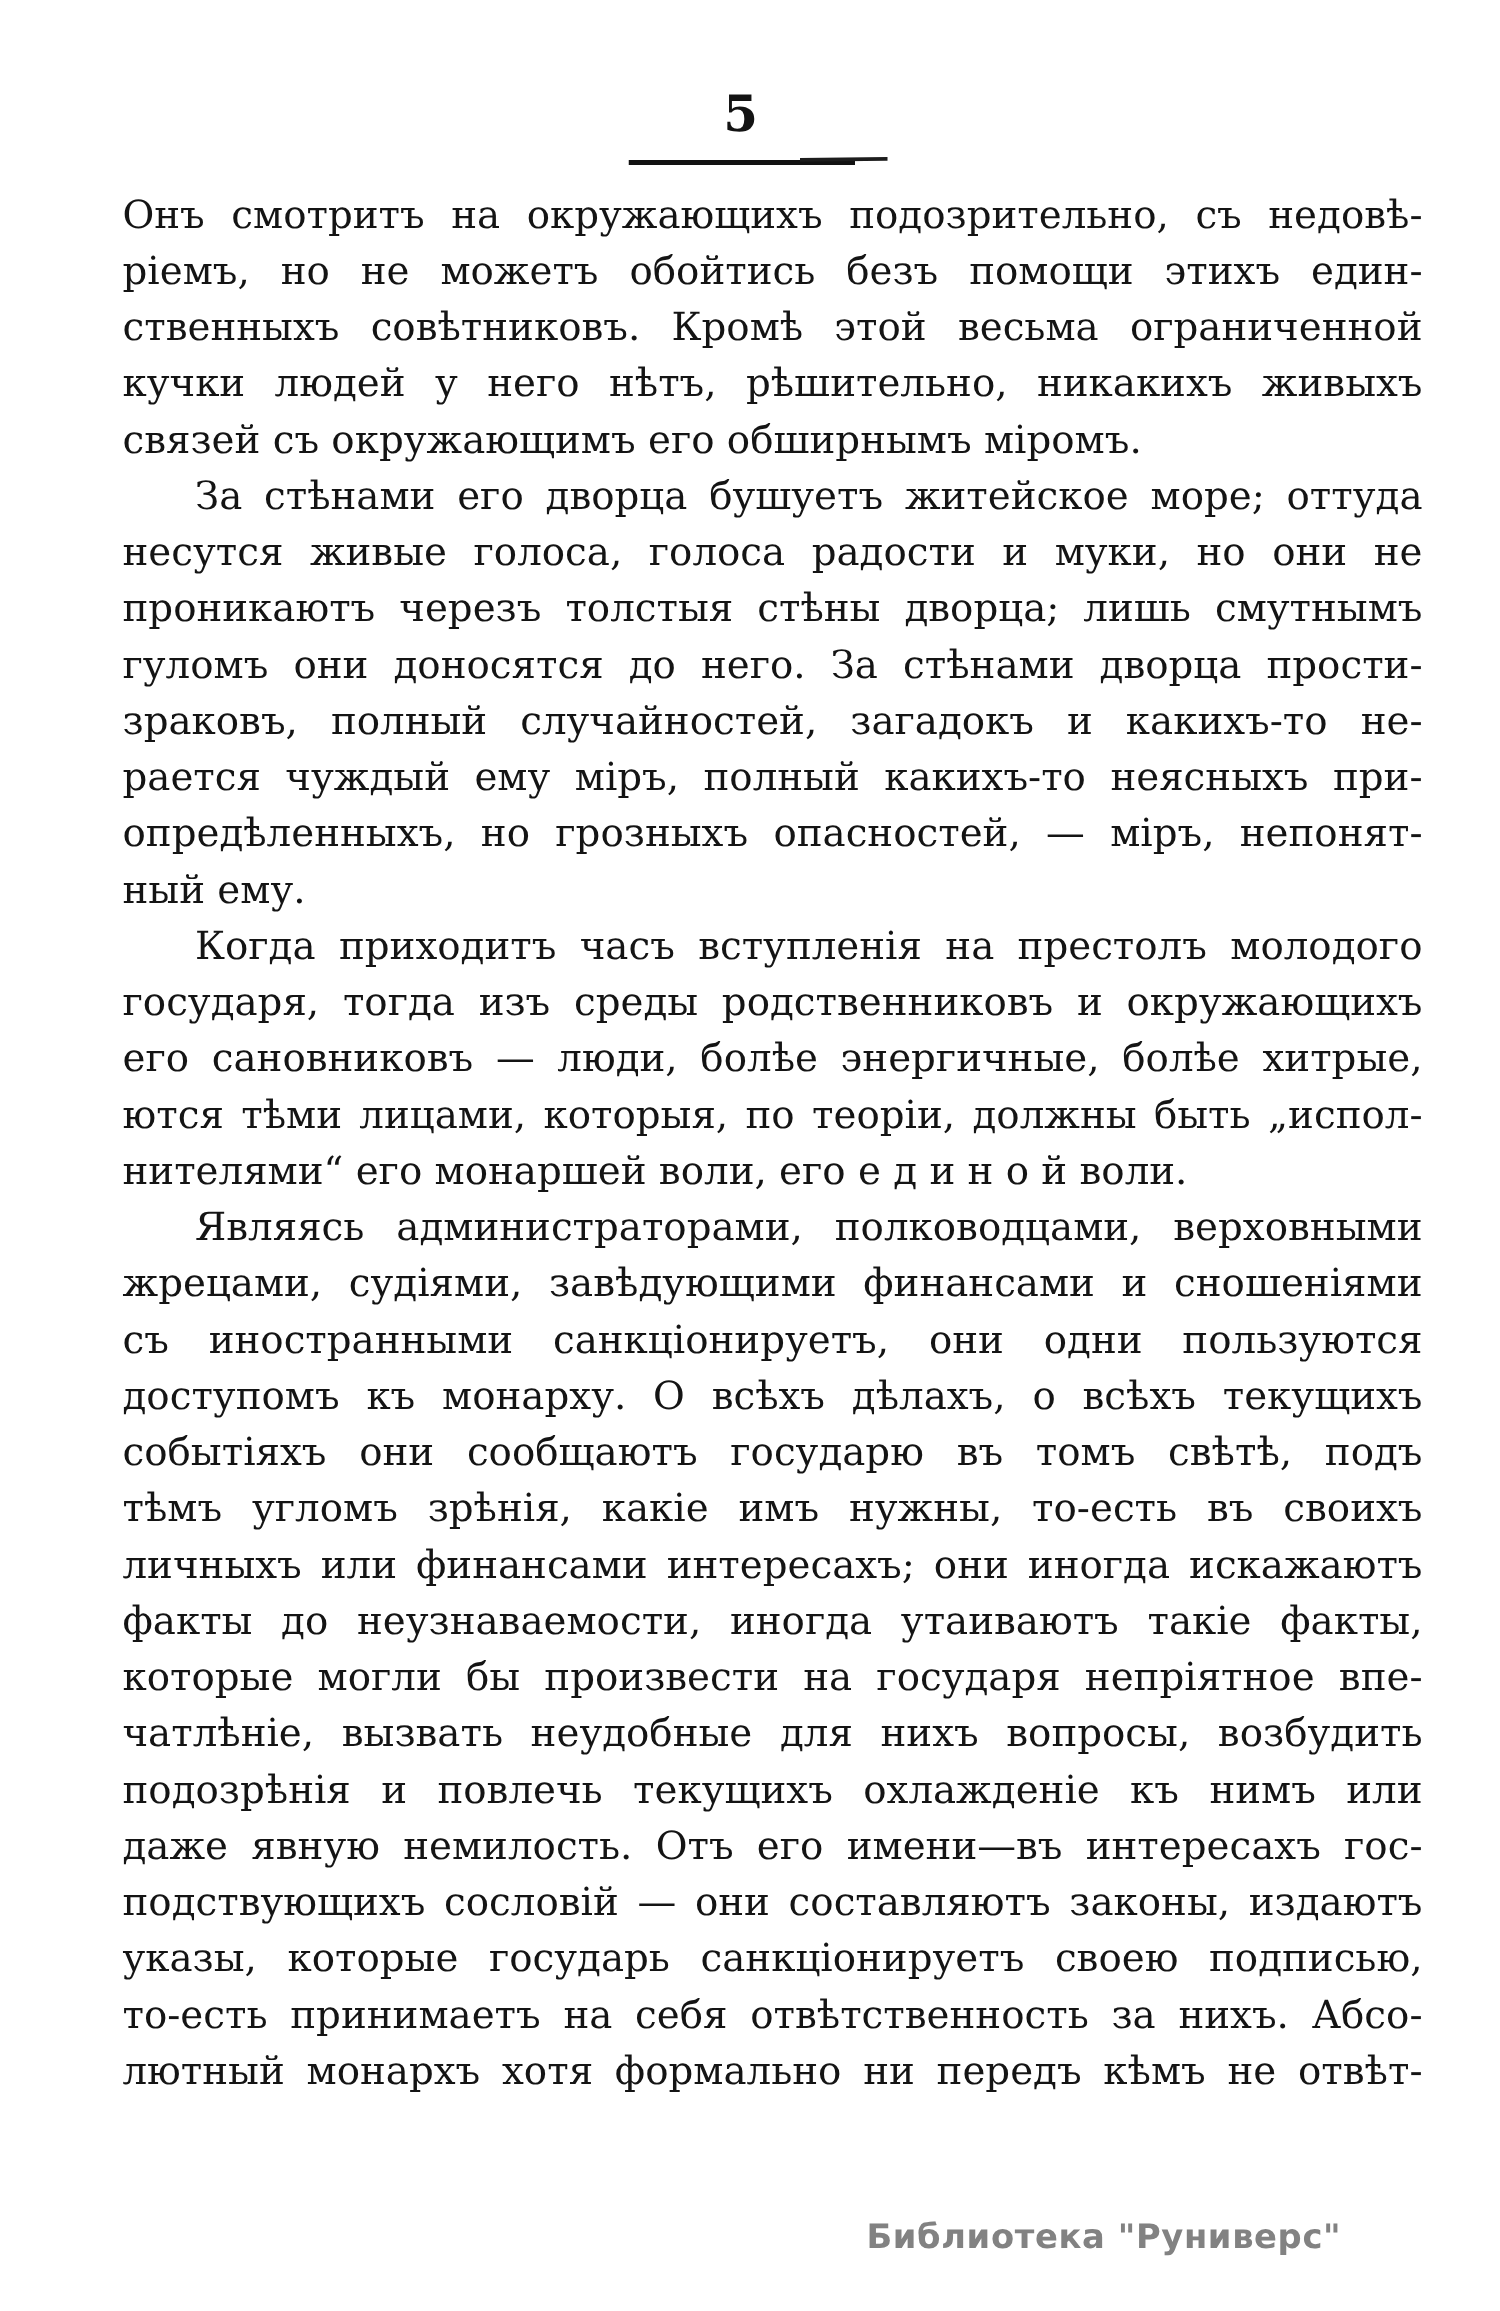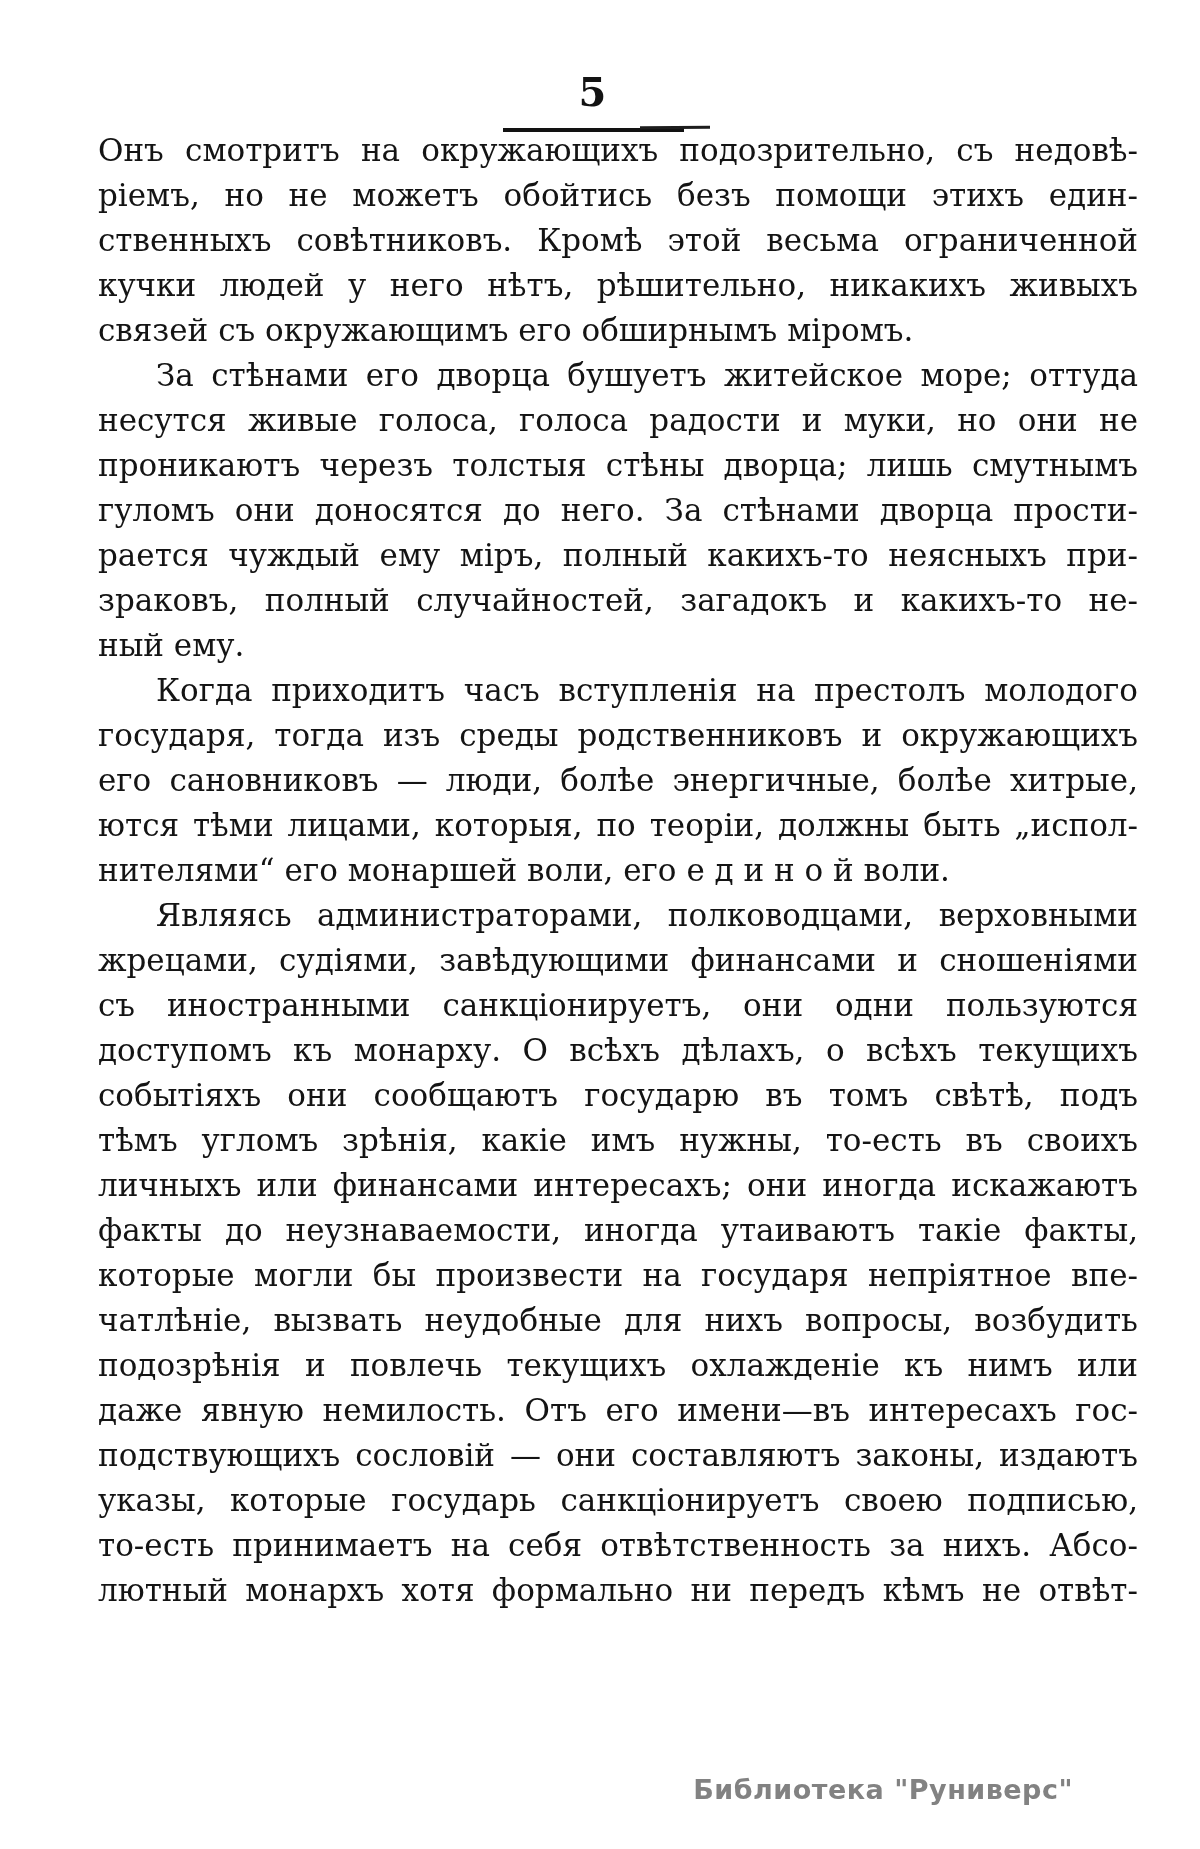--- a/index.html
+++ b/index.html
@@ -44,21 +44,21 @@
     top: 126px;
     left: 640px;
     width: 70px;
     height: 3px;
     background: #1d1d1d;
     transform: rotate(-0.6deg);
   }
   
   .text-block {
     position: absolute;
-    top: 128px;
+    top: 150px;
     left: 98px;
     width: 1040px;
   }
   .line {
     height: 45px;
     line-height: 45px;
     font-size: 31px;
     color: #141414;
     white-space: nowrap;
     text-align: justify;
@@ -97,22 +97,23 @@
   <div class="text-block" id="text-block">
       <div class="line">Онъ смотритъ на окружающихъ подозрительно, съ недовѣ-</div>
       <div class="line">ріемъ, но не можетъ обойтись безъ помощи этихъ един-</div>
       <div class="line">ственныхъ совѣтниковъ. Кромѣ этой весьма ограниченной</div>
       <div class="line">кучки людей у него нѣтъ, рѣшительно, никакихъ живыхъ</div>
       <div class="line para-end">связей съ окружающимъ его обширнымъ міромъ.</div>
       <div class="line indent">За стѣнами его дворца бушуетъ житейское море; оттуда</div>
       <div class="line">несутся живые голоса, голоса радости и муки, но они не</div>
       <div class="line">проникаютъ черезъ толстыя стѣны дворца; лишь смутнымъ</div>
       <div class="line">гуломъ они доносятся до него. За стѣнами дворца прости-</div>
+      <div class="line">зраковъ, полный случайностей, загадокъ и какихъ-то не-</div>
       <div class="line">рается чуждый ему міръ, полный какихъ-то неясныхъ при-</div>
-      <div class="line">зраковъ, полный случайностей, загадокъ и какихъ-то не-</div>
+      <div class="line">опредѣленныхъ, но грозныхъ опасностей, — міръ, непонят-</div>
       <div class="line para-end">ный ему.</div>
       <div class="line indent">Когда приходитъ часъ вступленія на престолъ молодого</div>
       <div class="line">государя, тогда изъ среды родственниковъ и окружающихъ</div>
       <div class="line">его сановниковъ — люди, болѣе энергичные, болѣе хитрые,</div>
       <div class="line">ются тѣми лицами, которыя, по теоріи, должны быть „испол-</div>
       <div class="line para-end">нителями“ его монаршей воли, его е д и н о й воли.</div>
       <div class="line indent">Являясь администраторами, полководцами, верховными</div>
       <div class="line">жрецами, судіями, завѣдующими финансами и сношеніями</div>
       <div class="line">съ иностранными санкціонируетъ, они одни пользуются</div>
       <div class="line">доступомъ къ монарху. О всѣхъ дѣлахъ, о всѣхъ текущихъ</div>

